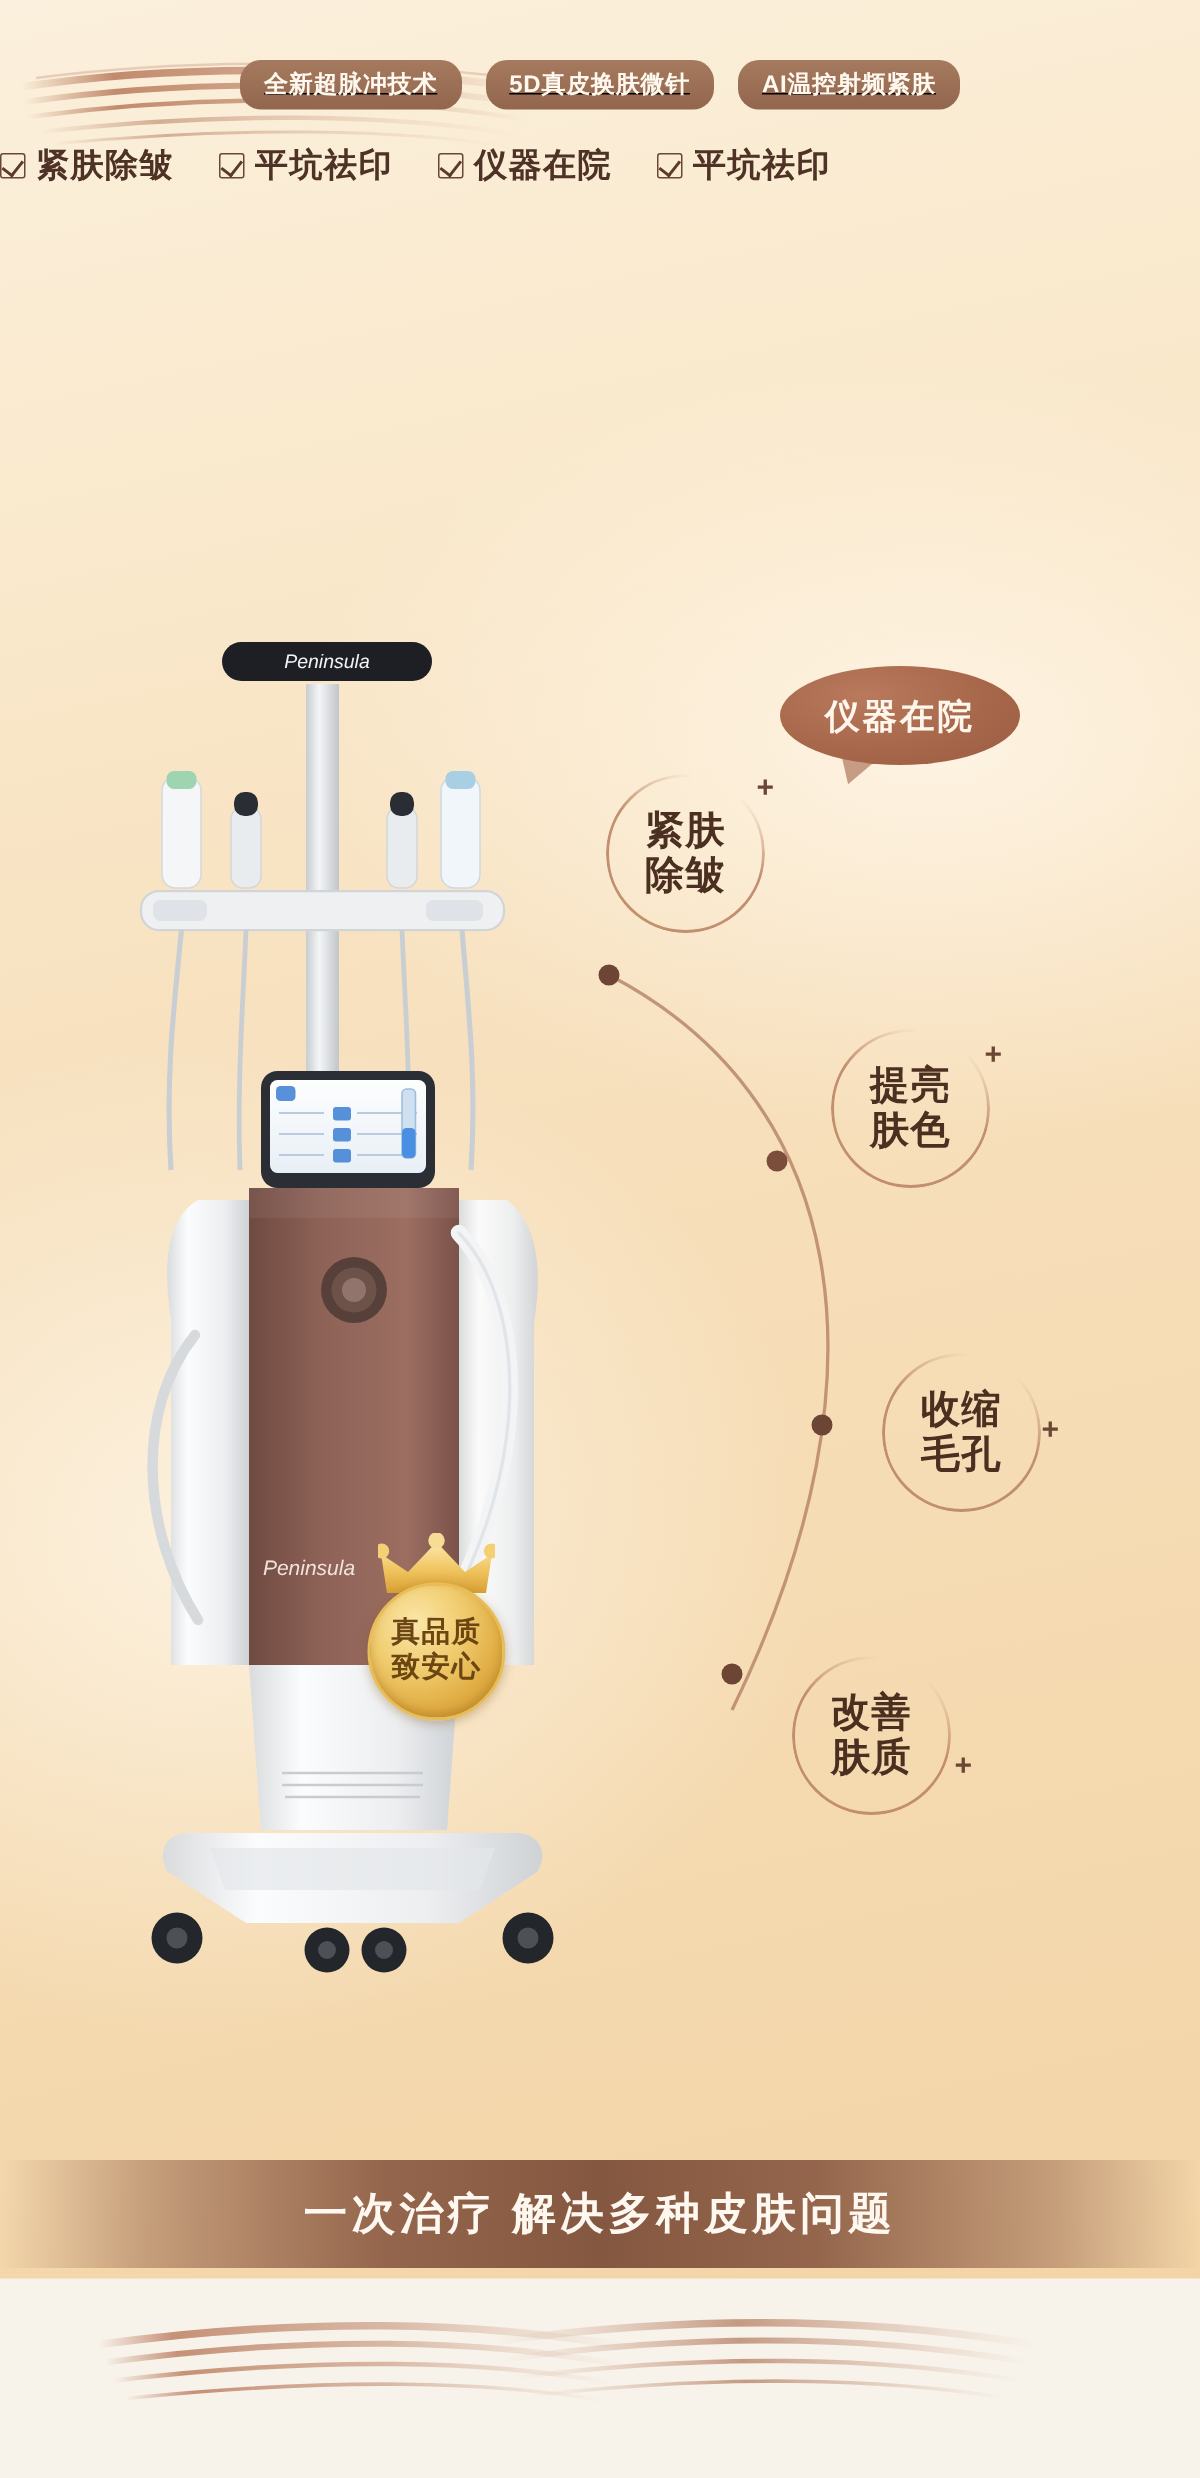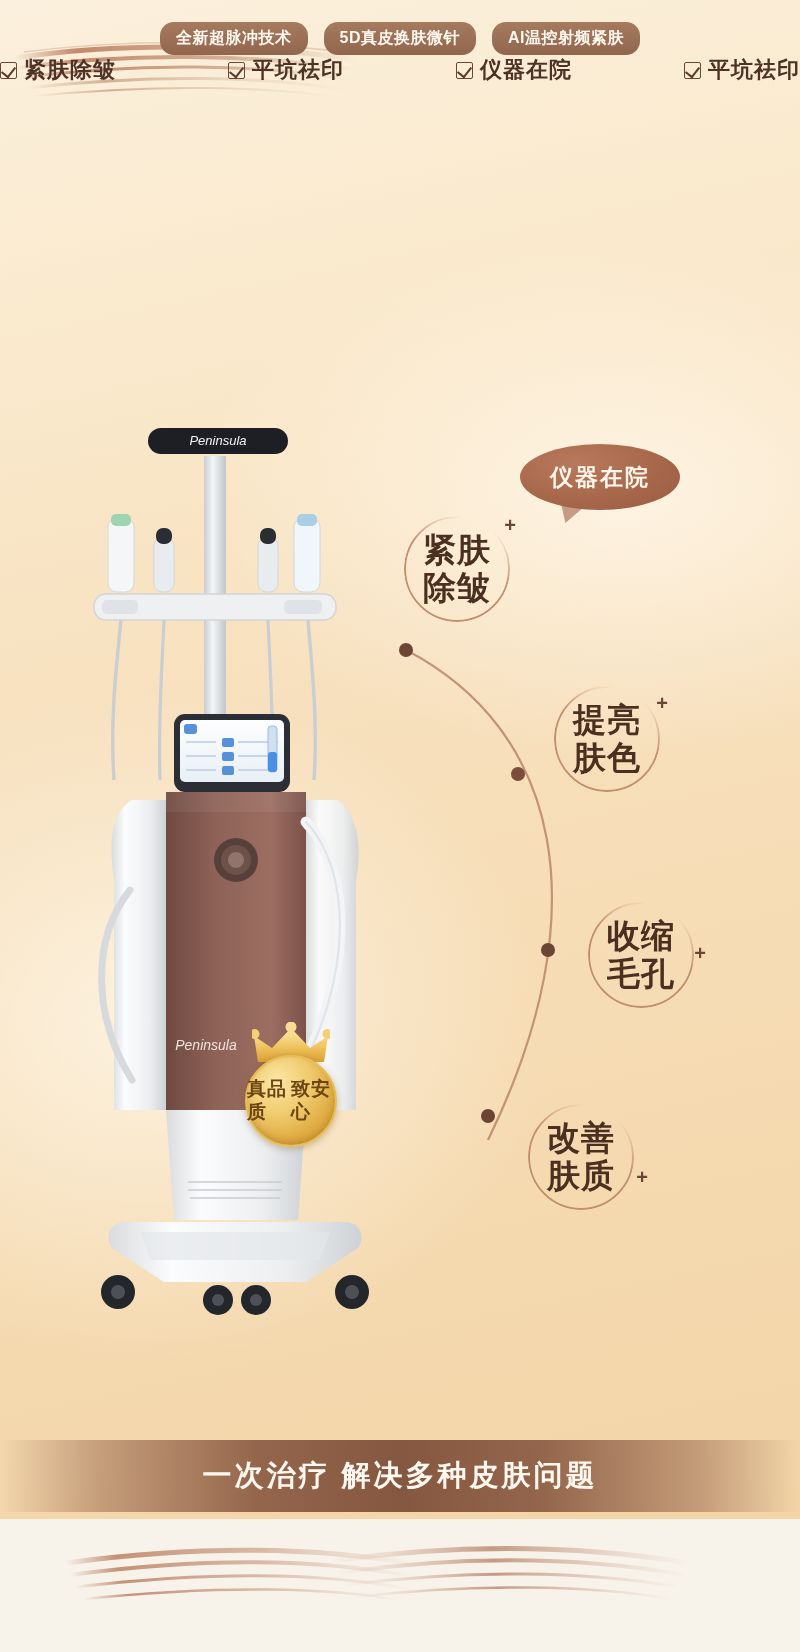--- a/index.html
+++ b/index.html
@@ -28,30 +28,32 @@
     margin-top:140px; text-align:center;
     font-size:92px; font-weight:bold; letter-spacing:4px;
     line-height:1.12;
     background:linear-gradient(92deg,#d77d4e 0%,#cf7a4c 22%,#b26240 48%,#8a4a33 74%,#6e3a29 100%);
     -webkit-background-clip:text; background-clip:text;
     color:transparent; -webkit-text-fill-color:transparent;
     font-family:"DejaVu Serif","Liberation Serif",serif;
   }
   .pill-row {
     display:flex; justify-content:center; gap:16px;
-    margin-top:22px;
+    margin-top:40px;
+    text-decoration:underline;
   }
   .pill {
     background:linear-gradient(180deg,#a57a5e 0%,#91664d 100%);
     color:#fff8ef; font-size:16px; font-weight:bold;
     padding:6px 16px; border-radius:14px; letter-spacing:.5px;
     white-space:nowrap;
   }
   .check-row {
-    display:flex; justify-content:space-between; gap:30px;
+    display:flex; justify-content:flex-start; gap:30px;
+    margin-top:22px;
   }
   .check-item { display:flex; align-items:center; gap:7px; }
   .tick {
     width:17px; height:17px; border:1.6px solid #6a4636;
     border-radius:2px; position:relative; flex:none;
   }
   .tick::after {
     content:""; position:absolute; left:3px; top:1px;
     width:7px; height:11px; border-right:2.6px solid #5a3a2a;
     border-bottom:2.6px solid #5a3a2a; transform:rotate(38deg);
@@ -82,39 +84,39 @@
   }
   .fring {
     position:absolute; inset:0; border-radius:50%;
     border:2px solid #c08b6b;
     -webkit-mask-image:linear-gradient(25deg,#000 55%,transparent 85%);
     mask-image:linear-gradient(25deg,#000 55%,transparent 85%);
     opacity:.95;
   }
   .ftext { position:relative; text-align:center; line-height:1.14; }
   .ftext span {
-    display:block; font-size:33px; font-weight:bold; color:#4b3022; letter-spacing:1px;
+    display:block; font-size:26px; font-weight:bold; color:#4b3022; letter-spacing:1px;
   }
   .fplus {
     position:absolute; font-size:20px; font-weight:bold; color:#6a4735;
   }
 
   
   .arc { position:absolute; left:370px; top:480px; width:300px; height:700px; }
 
   
   .machine { position:absolute; left:70px; top:420px; width:330px; height:900px; }
 
   
   .seal {
     position:absolute; left:245px; top:1055px; width:92px; height:92px;
     border-radius:50%;
     background:radial-gradient(circle at 34% 28%,#fbe7a8 0%,#f0cb6d 38%,#e0ac43 68%,#c88f2c 100%);
     box-shadow:0 2px 7px rgba(120,80,20,.35), inset 0 -3px 6px rgba(150,100,20,.35);
-    display:flex; flex-direction:row; align-items:center; justify-content:center;
+    display:flex; flex-direction:column; align-items:center; justify-content:center;
     border:2px solid #e8bd58;
   }
   .seal span { display:block; font-size:19px; font-weight:bold; color:#6b4512; line-height:1.2; letter-spacing:1px; }
   .crown { position:absolute; left:252px; top:1022px; width:78px; height:44px; }
 
   
   .banner {
     position:absolute; left:0; bottom:140px; width:100%; height:72px;
     background:linear-gradient(90deg,
       rgba(168,122,94,0) 0%, rgba(160,112,84,.55) 12%,

